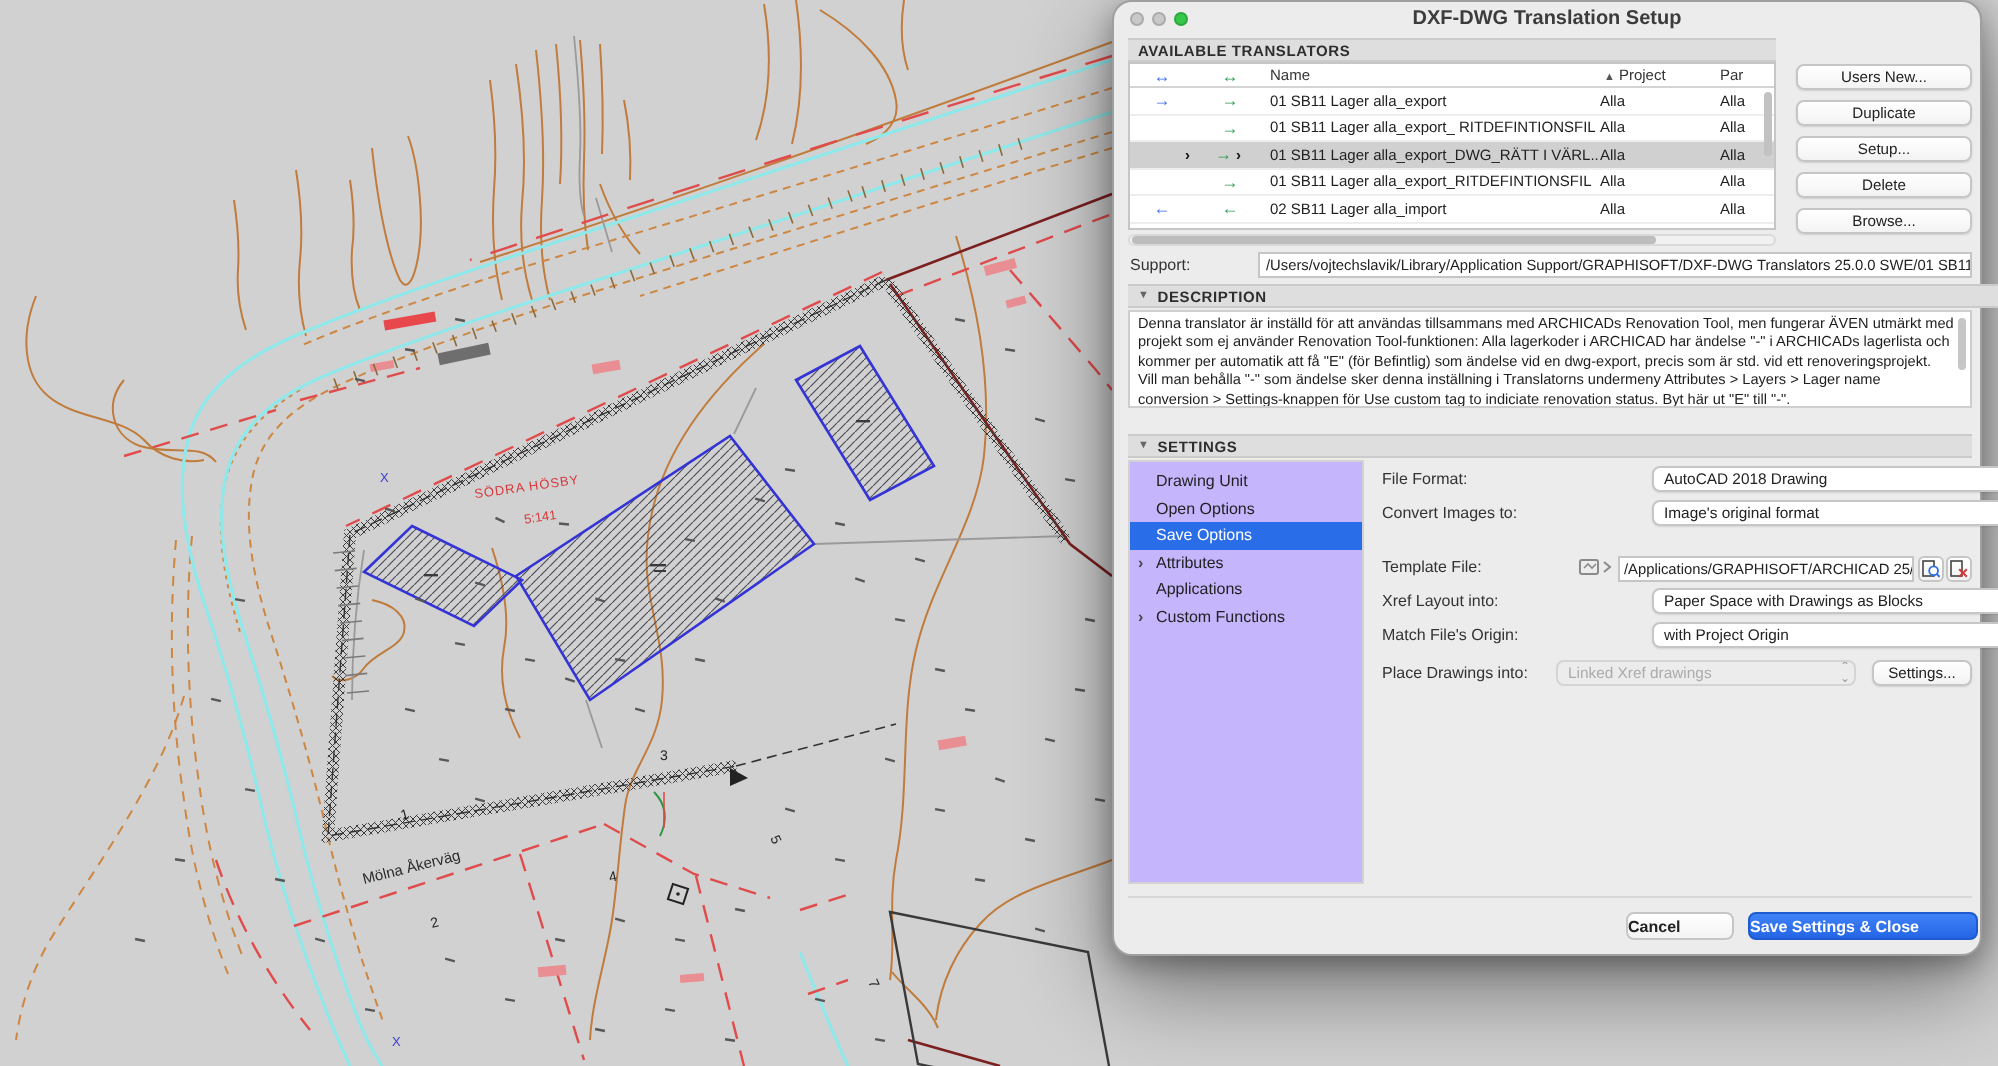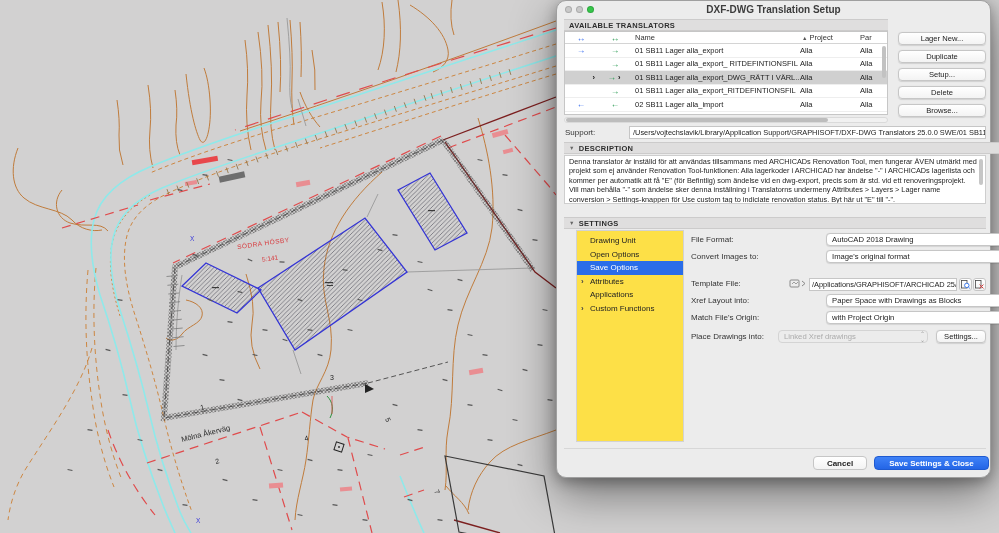--- a/index.html
+++ b/index.html
@@ -55,22 +55,22 @@
             border:1px solid #c6c6c6;font-size:7.4px;color:#222;line-height:11px;padding:0 3px;
             white-space:nowrap;overflow:hidden;}
 
   
   .descbox{position:absolute;left:7px;top:154px;width:422px;height:49px;background:#fff;
            border:1px solid #cecece;overflow:hidden;padding:1px 8px 0 4px;}
   .descbox p{margin:0 0 4px 0;font-size:7.3px;line-height:9.4px;color:#1e1e1e;}
   .dscroll{position:absolute;right:2px;top:3px;width:4px;height:26px;background:#c6c6c6;border-radius:2px;}
 
   
-  .nav{position:absolute;left:7px;top:229px;width:108px;height:212px;background:#fde047;
-       border:1px solid #d2d2d2;padding-top:3px;font-size:8px;color:#222;margin-left:12px;}
+  .nav{position:absolute;left:7px;top:229px;width:118px;height:212px;background:#c4b5fd;
+       border:1px solid #d2d2d2;padding-top:3px;font-size:8px;color:#222;}
   .nitem{position:relative;height:13.5px;line-height:13.5px;padding-left:13px;white-space:nowrap;}
   .nitem .nchv{position:absolute;left:4px;top:0;font-weight:bold;color:#444;}
   .nitem.sel{background:#2a6de9;color:#fff;}
   .flabel{position:absolute;left:134px;font-size:8px;color:#333;line-height:13px;white-space:nowrap;}
   .combo{position:absolute;left:221px;width:208px;height:13px;background:#fff;border:1px solid #c6c6c6;
          border-radius:4px;font-size:7.7px;color:#222;line-height:11px;padding:0 24px 0 5px;
          white-space:nowrap;overflow:hidden;box-shadow:0 .5px 1px rgba(0,0,0,.10);margin-left:48px;}
   .step{position:absolute;right:1px;top:1px;width:11px;height:9.5px;border-radius:3px;
         background:linear-gradient(#4a8bf8,#2b6de9);}
   .step i{position:absolute;left:3px;width:0;height:0;border-left:2.5px solid transparent;border-right:2.5px solid transparent;}
@@ -83,21 +83,21 @@
          border:1px solid #c6c6c6;border-radius:3px;display:flex;align-items:center;justify-content:center;}
   .dcombo{position:absolute;left:221px;width:150px;height:13px;background:#ececec;border:1px solid #d4d4d4;
           border-radius:4px;font-size:7.7px;color:#ababab;line-height:11px;padding:0 14px 0 5px;
           white-space:nowrap;overflow:hidden;}
   .dstep{position:absolute;right:2px;top:0;font-size:6px;color:#9a9a9a;line-height:6px;}
   .setbtn{position:absolute;left:379px;width:50px;height:13px;}
 
   
   .fdiv{position:absolute;left:7px;top:447px;width:422px;height:1px;background:#d7d7d7;}
   .fbtn{position:absolute;top:455px;height:14px;border-radius:4px;font-size:8px;font-weight:bold;
-        text-align:center;line-height:13px;}
+        text-align:left;line-height:13px;}
   .cancel{left:256px;width:54px;background:linear-gradient(#fff,#f3f3f3);border:1px solid #c6c6c6;color:#222;}
   .save{left:317px;width:115px;background:linear-gradient(#3f82f7,#2465e6);border:1px solid #1f5ad0;color:#fff;}
 </style>
 </head>
 <body>
 
 <div class="stage">
 
   <svg class="map" width="999" height="533" viewBox="0 0 999 533">
     <defs>
@@ -421,21 +421,21 @@
         <span class="cx">Alla</span>
       </div>
       <div class="vscroll"></div>
     </div>
 
     <div class="hscroll">
         <div class="hthumb"></div>
       </div>
 
     <div class="btncol">
-      <div class="pbtn">Lager New...</div>
+      <div class="pbtn">Users New...</div>
       <div class="pbtn">Duplicate</div>
       <div class="pbtn">Setup...</div>
       <div class="pbtn">Delete</div>
       <div class="pbtn">Browse...</div>
     </div>
 
     <div class="loclabel">Support:</div>
     <div class="locfield">/Users/vojtechslavik/Library/Application Support/GRAPHISOFT/DXF-DWG Translators 25.0.0 SWE/01 SB11 Lager</div>
 
     <div class="secbar" style="left:7px;top:141px;width:448px;">

